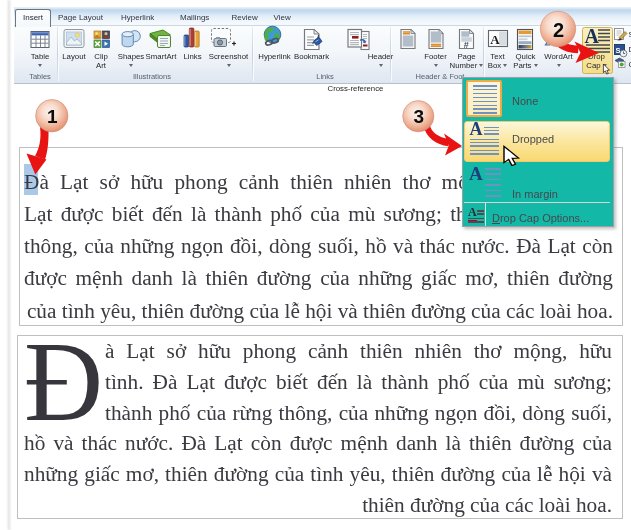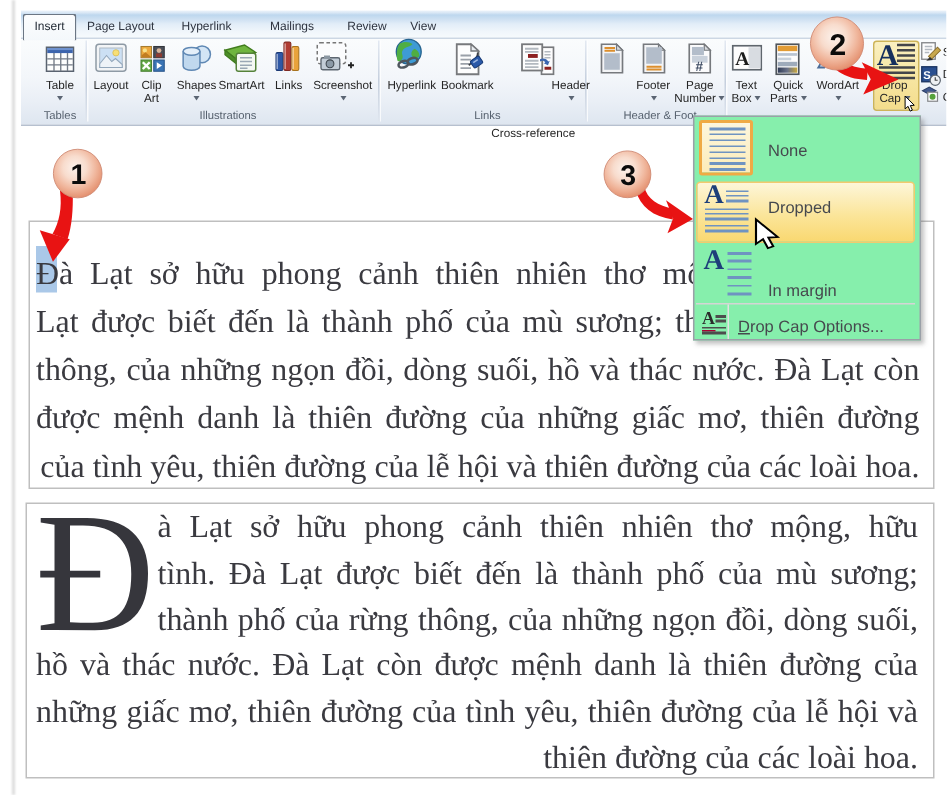--- a/index.html
+++ b/index.html
@@ -31,21 +31,21 @@
   #box1{left:19px;top:147px;width:602px;height:177px;border:1px solid #bfbfbf;background:#fff;}
   #box2{left:17px;top:335px;width:604px;height:182px;border:1px solid #bfbfbf;background:#fff;}
   .para{font-family:"Liberation Serif",serif;color:#3a3a40;font-size:21.3px;}
   .pline{position:absolute;left:4px;width:589px;height:33px;line-height:32.2px;
          text-align:justify;overflow:hidden;}
   .pline:after{content:"";display:inline-block;width:100%;height:0;}
   .pl{text-align:right;white-space:nowrap;}
   .pl:after{content:none;}
   #selrect{position:absolute;left:4.3px;top:16.3px;width:13.7px;height:30.6px;background:#aac8e8;}
   
-  #menu{left:462px;top:77px;width:150px;height:148px;background:#86efac;
+  #menu{left:462px;top:77px;width:150px;height:148px;background:#14b8a6;
     border:1px solid #9aa0a8;box-shadow:2px 2px 3px rgba(100,100,100,.4);}
   .mlabel{position:absolute;left:49px;font-size:11px;color:#46494e;}
   #hl{position:absolute;left:1px;top:43px;width:146px;height:41px;border-radius:3px;
     border:1px solid #f2ca6e;background:linear-gradient(#fdf6d9,#fbe59a 55%,#f9d871);
     box-sizing:border-box;}
   #noneicon{position:absolute;left:3px;top:2px;width:36px;height:37px;box-sizing:border-box;
     border:2px solid #efaa45;border-radius:2px;background:linear-gradient(#fdf6dd,#fcecb9);}
   .mline{position:absolute;height:1.6px;background:#6f93c1;}
   #msep{position:absolute;left:1px;top:124px;width:146px;height:1px;background:#d5d5d5;}
   #mgut{position:absolute;left:22px;top:125px;width:1px;height:23px;background:#e2e2e2;}

